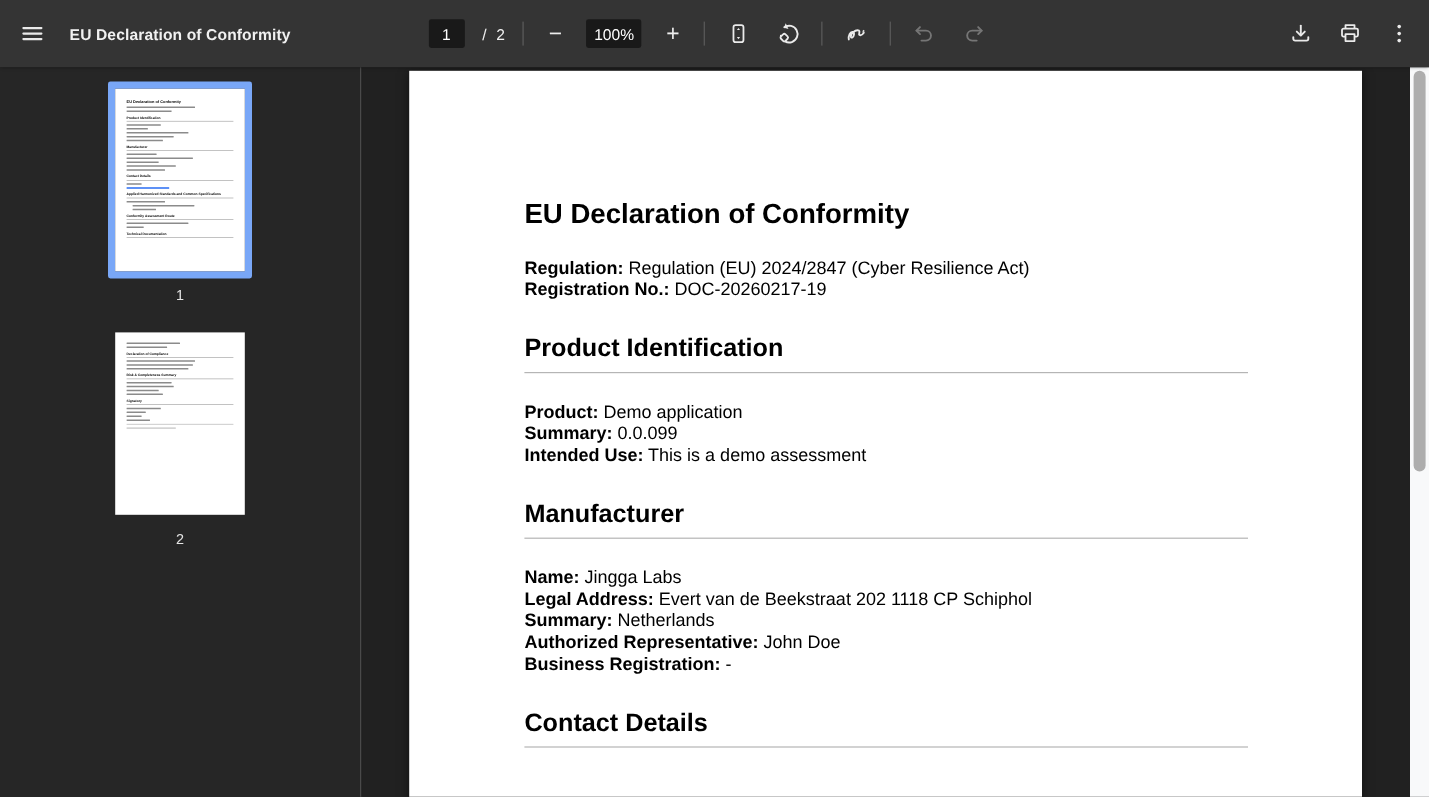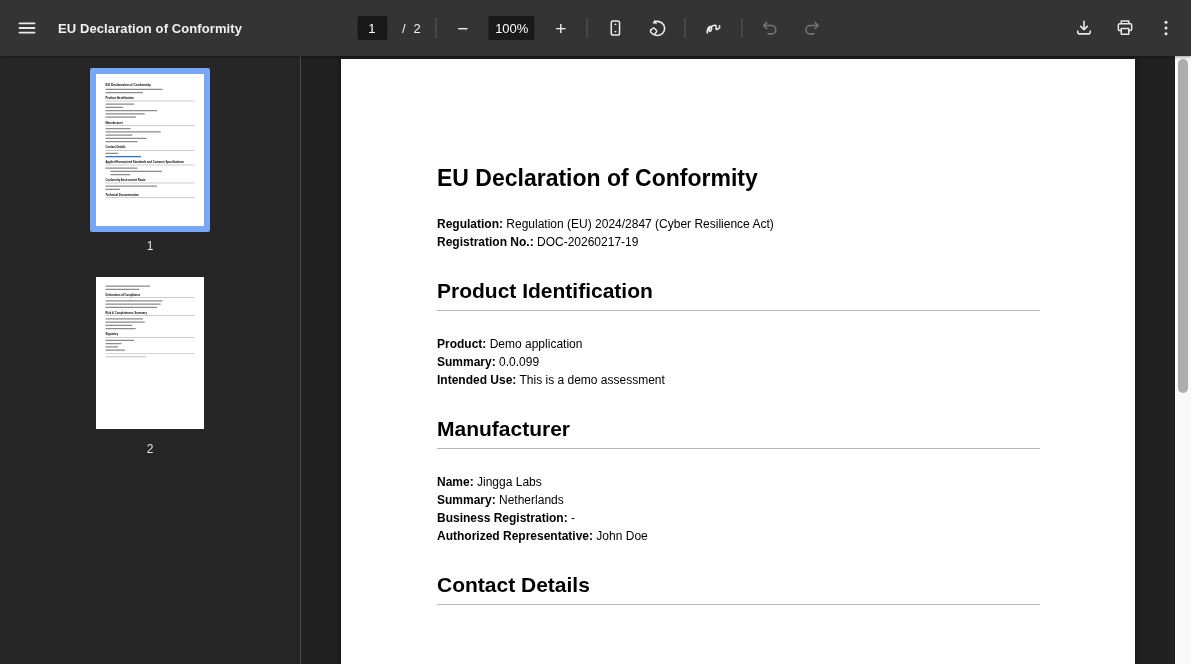--- a/index.html
+++ b/index.html
@@ -46,21 +46,21 @@
   .mini-ind { margin-left:20px; }
   .mini-rule { border-top:2px solid #aaa; margin:10px 0; }
   .mini-small { height:4px; background:#c2c2c2; margin-bottom:6px; }
 
   
   .viewer { position:absolute; top:56px; left:302px; right:16px; bottom:0;
             background:#212121; overflow:hidden; }
   .pdf-page { position:absolute; left:39px; top:3px; width:794px; height:1123px; background:#fff;
               box-shadow:0 2px 8px rgba(0,0,0,.5); padding:106px 95px 0 96px; color:#000; }
   .doc-title { font-size:23px; font-weight:700; margin-bottom:23px; }
-  .doc-meta p, .fields p { font-size:12px; line-height:18px; }
+  .doc-meta p, .fields p { font-size:15px; line-height:18px; }
   .section { margin-top:28px; }
   .section h2 { font-size:21px; font-weight:700; padding-bottom:7px; border-bottom:1px solid #b5b5b5; }
   .fields { margin-top:24px; }
 
   
   .scrollbar { position:absolute; top:56px; right:0; width:16px; bottom:0; background:#f8f9fa; }
   .scroll-thumb { position:absolute; top:3px; left:3px; width:10px; height:334px;
                   background:#adadad; border-radius:6px; cursor:pointer; }
 </style>
 </head>
@@ -224,23 +224,24 @@
           <div class="fields">
             <p><b>Product:</b> Demo application</p>
             <p><b>Summary:</b> 0.0.099</p>
             <p><b>Intended Use:</b> This is a demo assessment</p>
           </div>
         </div>
         <div class="section">
           <h2>Manufacturer</h2>
           <div class="fields">
             <p><b>Name:</b> Jingga Labs</p>
+            <p><b>Legal Address:</b> Evert van de Beekstraat 202 1118 CP Schiphol</p>
             <p><b>Summary:</b> Netherlands</p>
+            <p><b>Authorized Representative:</b> John Doe</p>
             <p><b>Business Registration:</b> -</p>
-            <p><b>Authorized Representative:</b> John Doe</p>
           </div>
         </div>
         <div class="section">
           <h2>Contact Details</h2>
         </div>
       </div>
   </div>
 </div>
 
 <div class="scrollbar">

